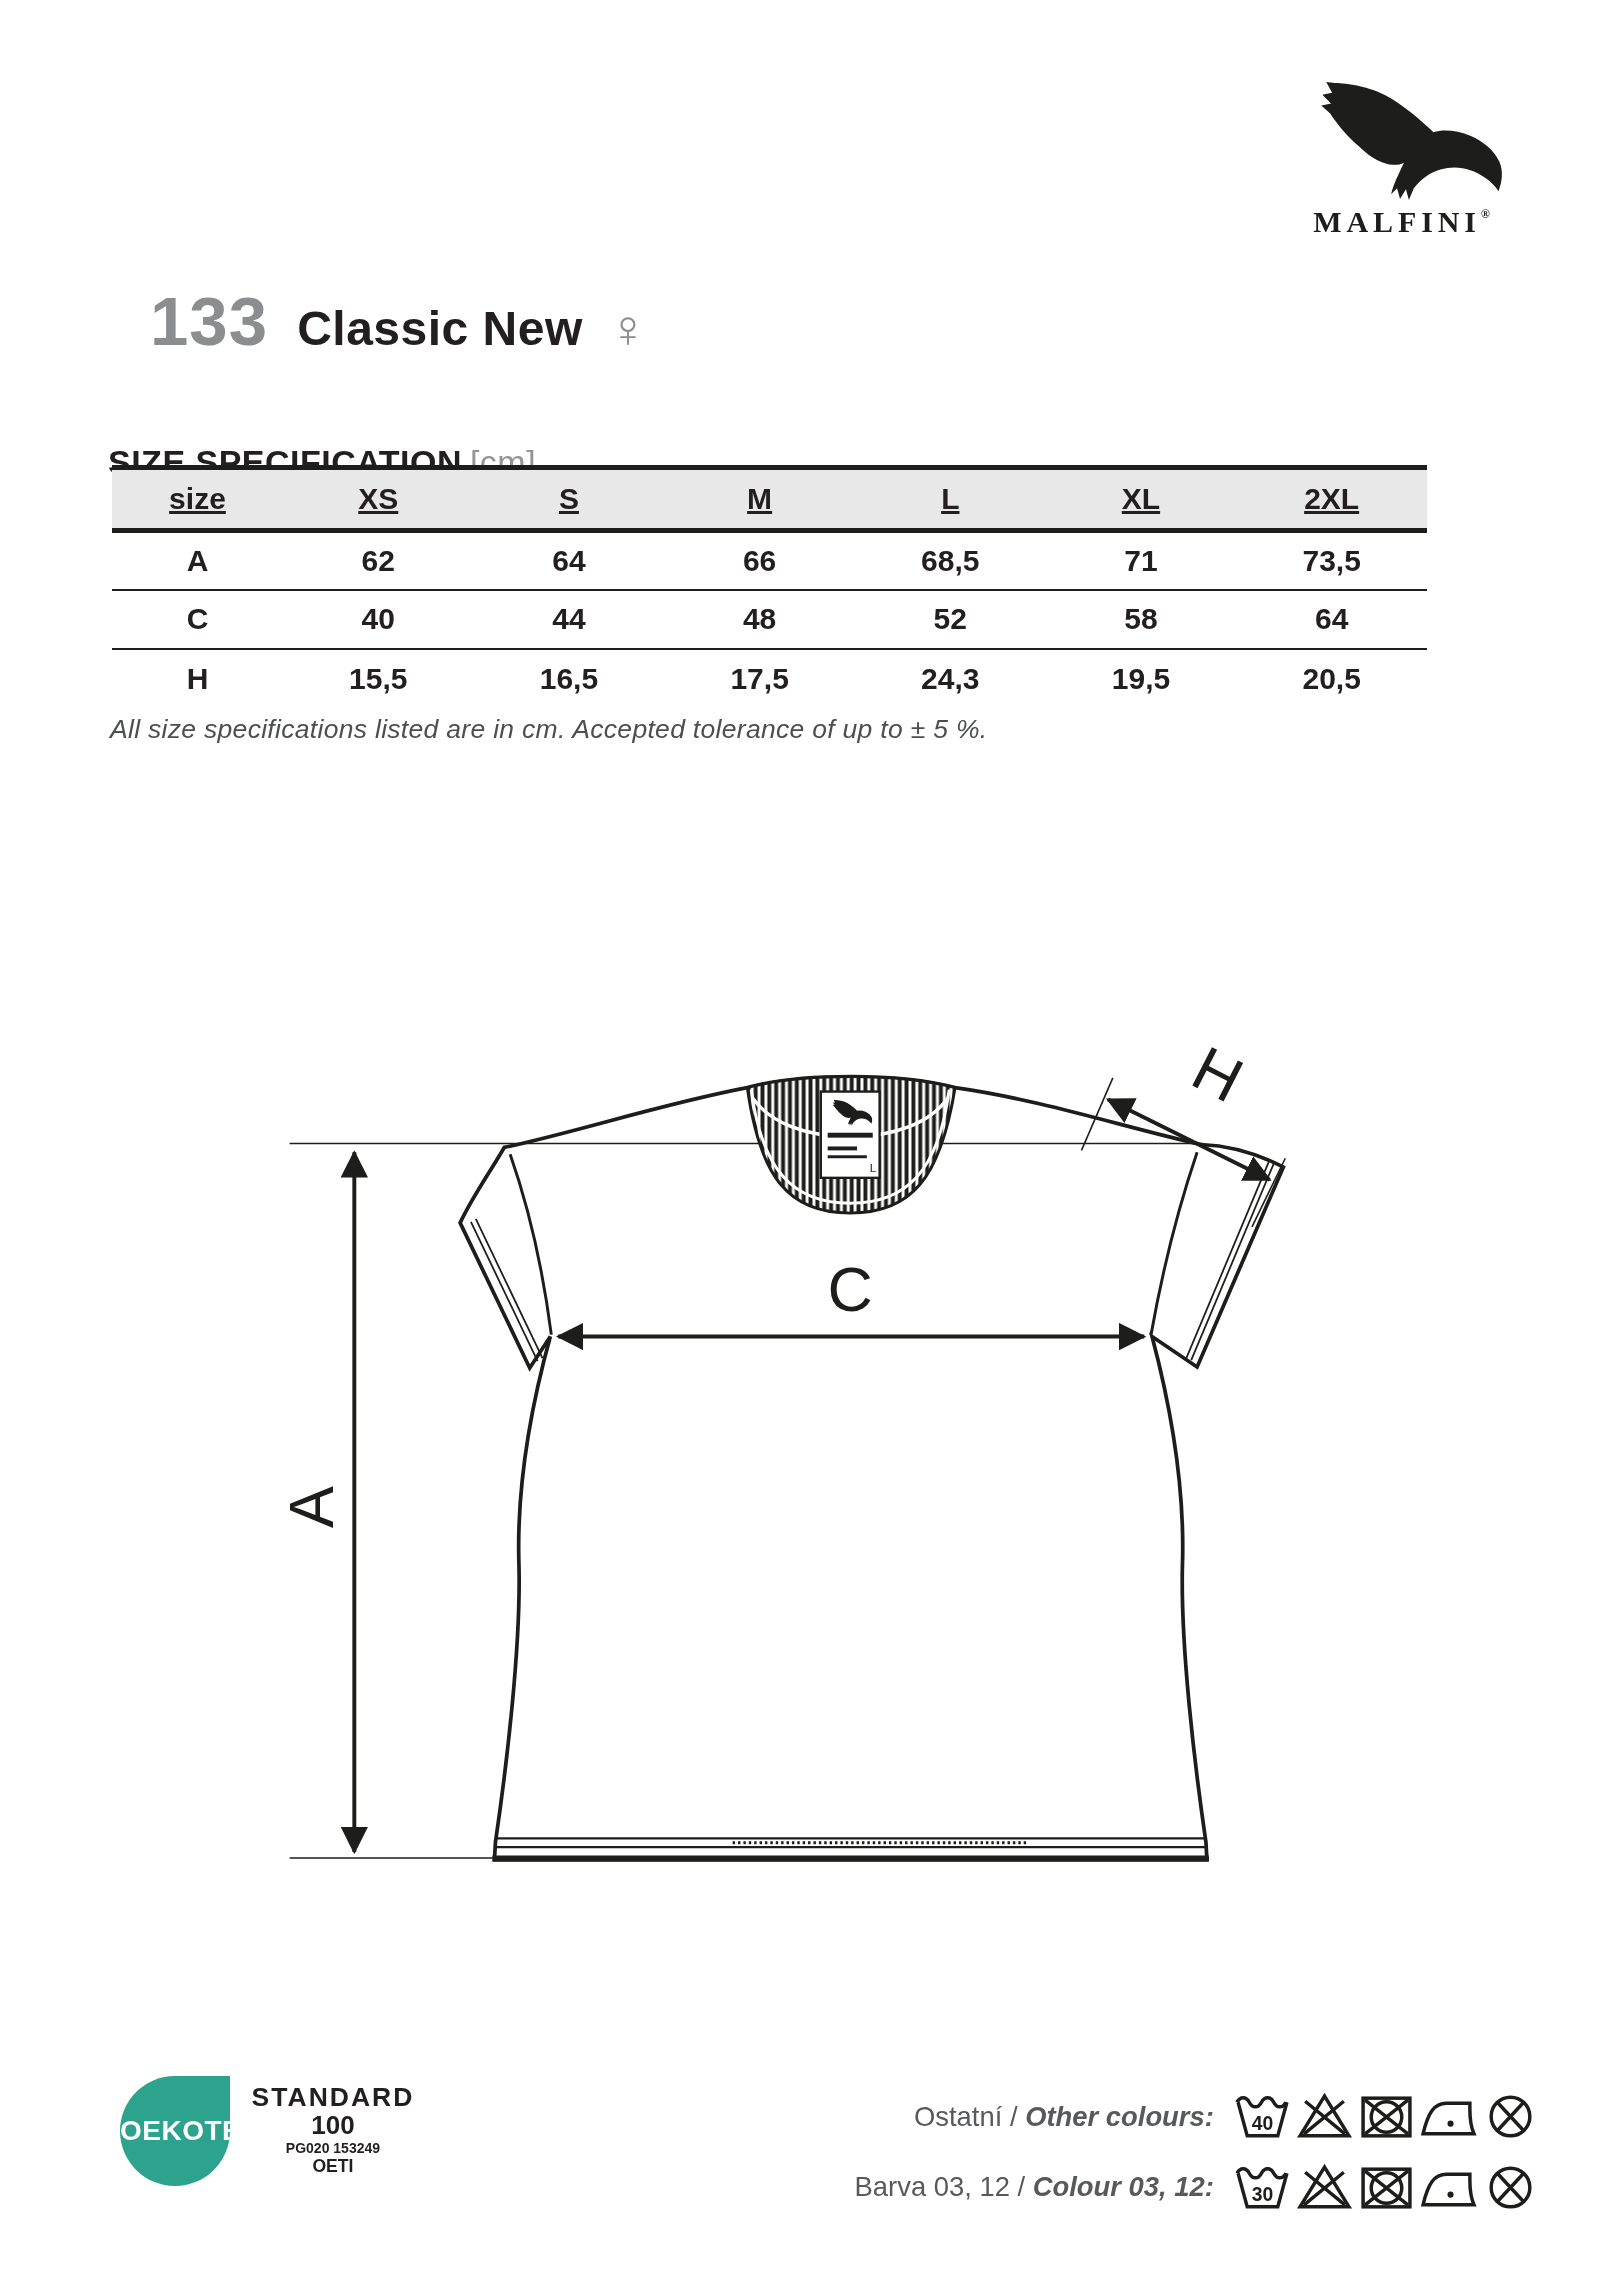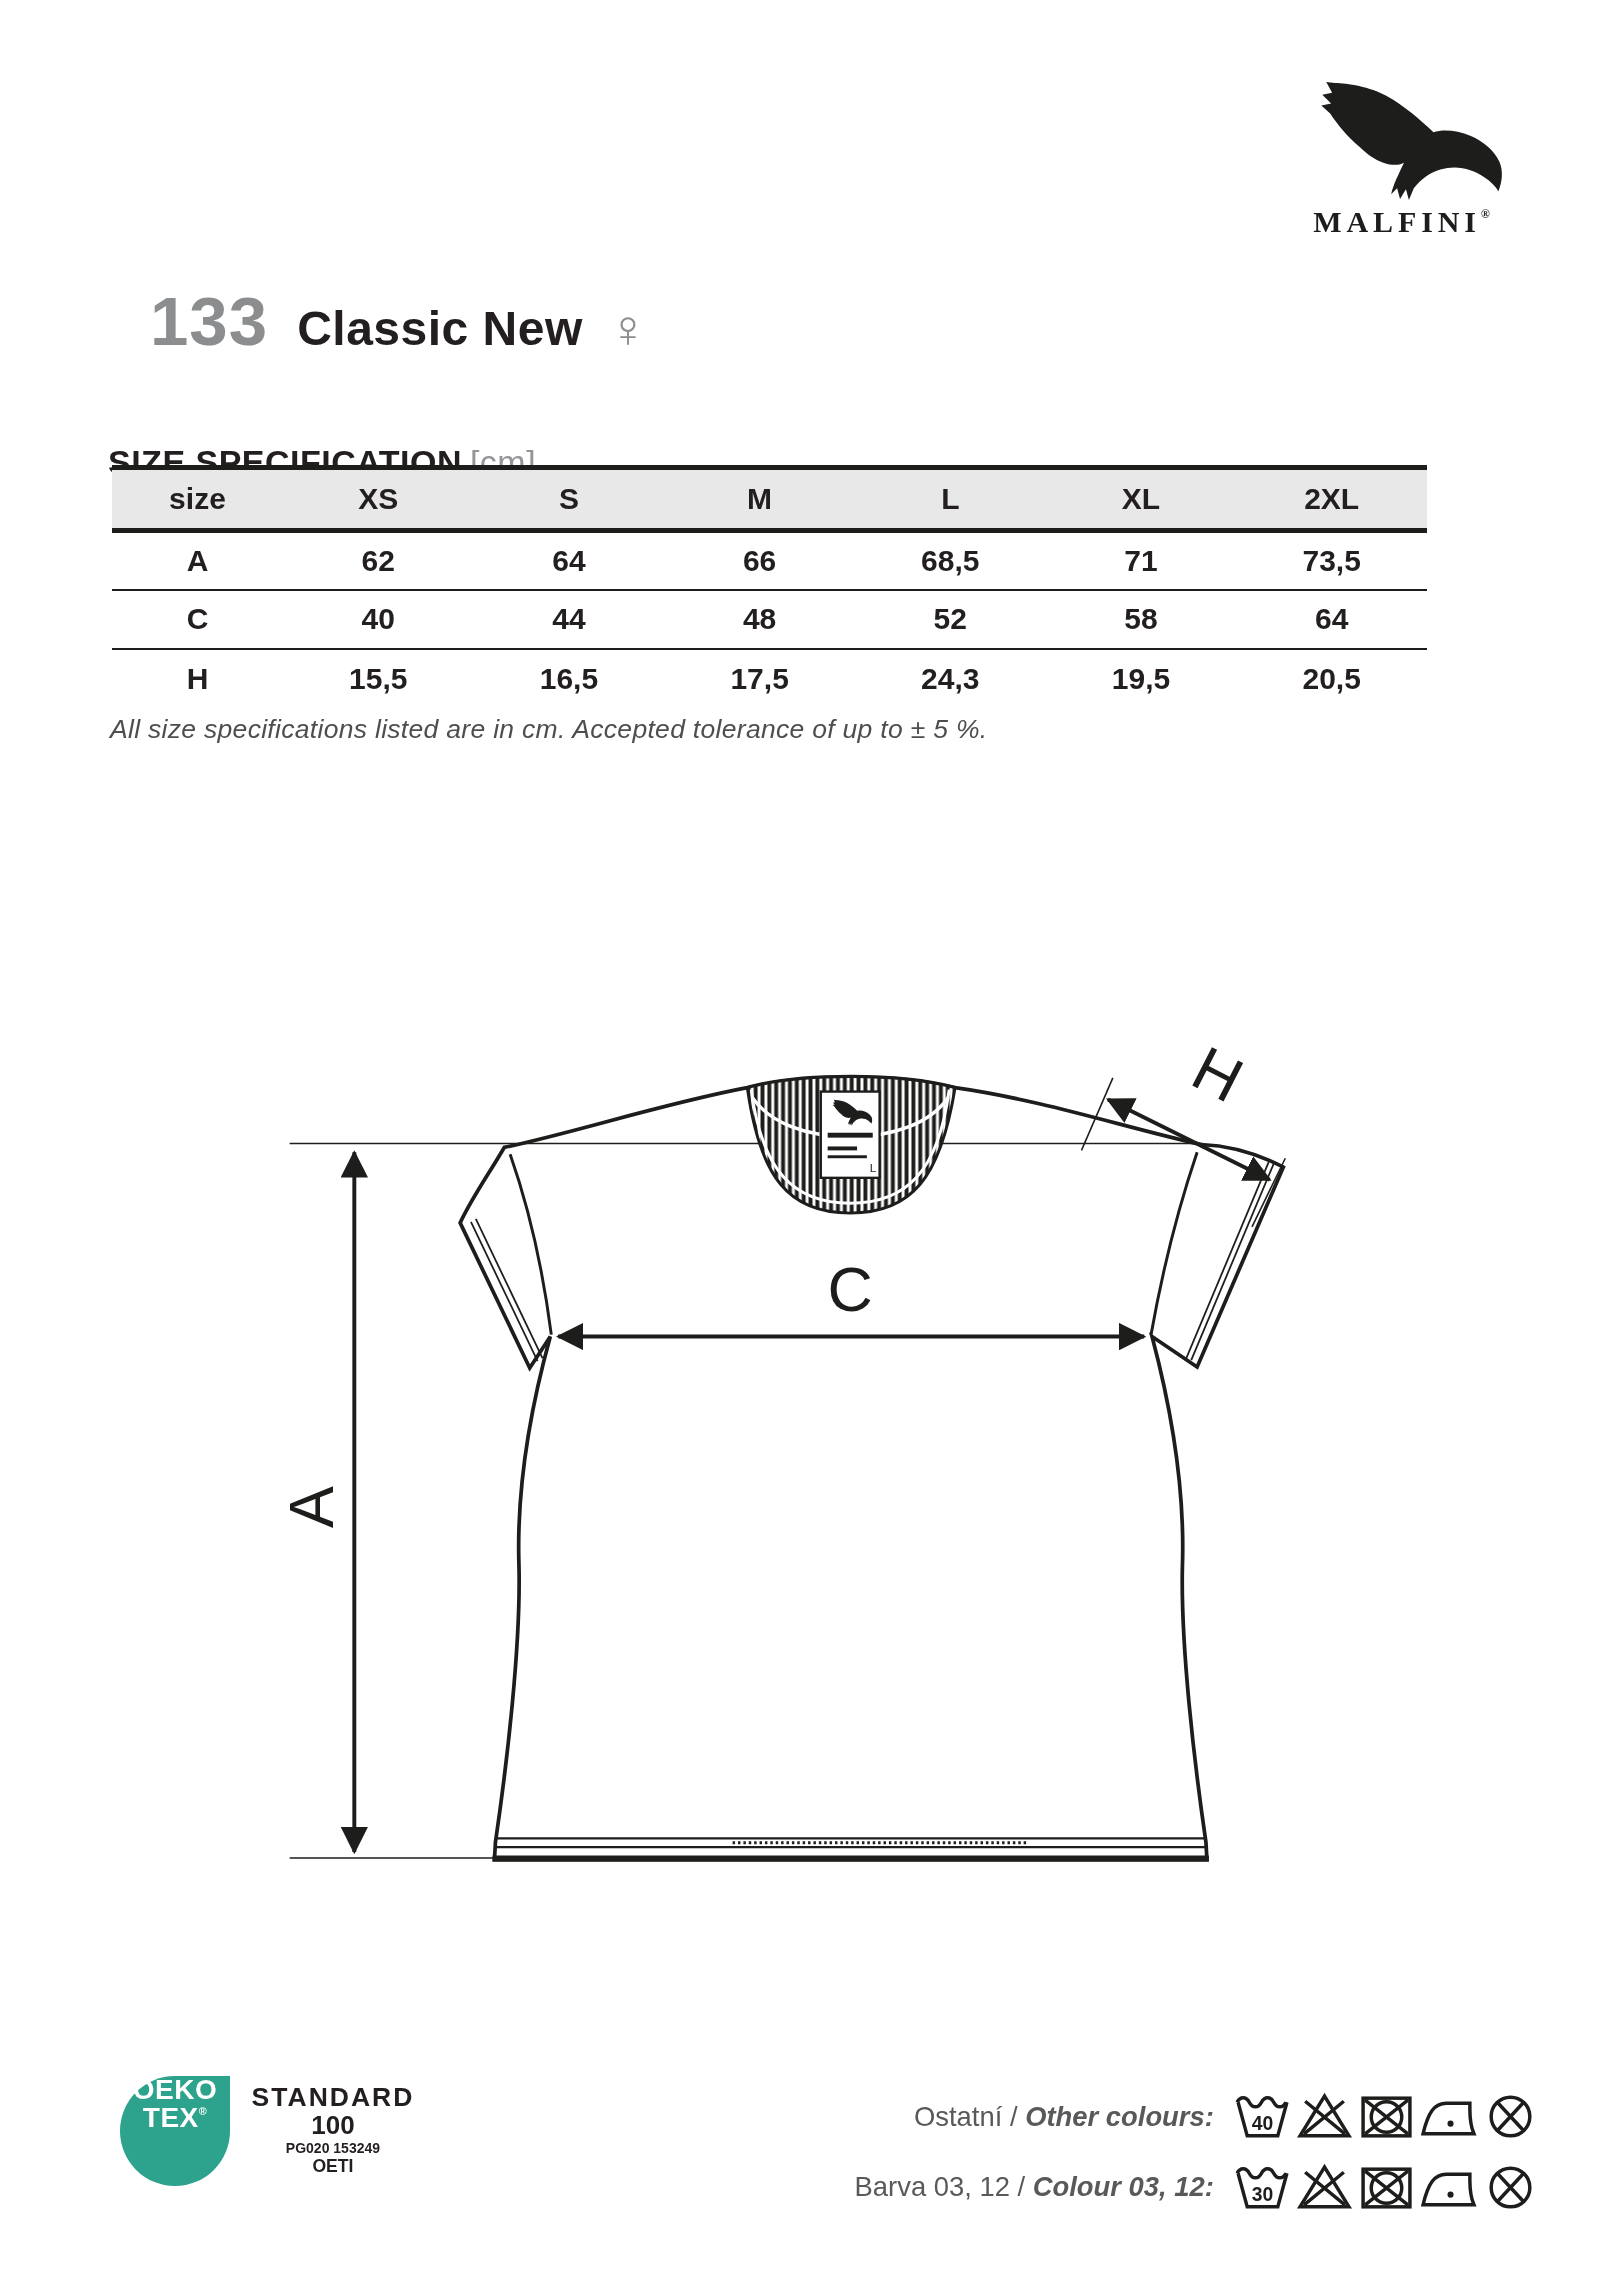--- a/index.html
+++ b/index.html
@@ -32,39 +32,39 @@
   .spec-heading .unit { color:#939598; font-weight:500; margin-left:7.8px; }
 
   
   .size-table-wrap { left:112px; top:465px; width:1315px; }
   table.size-table { width:100%; border-collapse:collapse; table-layout:fixed; }
   table.size-table col.c-label { width:13%; }
   .size-table thead tr { background:#e8e8e9; }
   .size-table th, .size-table td {
     text-align:center; font-size:30px; padding:0; height:63px; vertical-align:middle;
   }
-  .size-table thead th { font-weight:700; border-top:5.9px solid #1d1d1b; border-bottom:5.9px solid #1d1d1b; }
+  .size-table thead th { font-weight:700; border-top:5.9px solid #1d1d1b; border-bottom:5.9px solid #1d1d1b;text-decoration:underline; }
   .size-table tbody td { font-weight:700; height:59px; }
   .size-table tbody tr.sep td { border-bottom:2.9px solid #1d1d1b; }
   .size-table .rowlabel { font-weight:700; }
 
   .tolerance-note {
     left:110px; top:714px; font-size:26.5px; font-style:italic; color:#4d4e50;
     letter-spacing:0.3px;
   }
 
   
   .drawing { left:272px; top:1017px; }
 
   
   .oeko-block { left:120px; top:2076px; display:flex; align-items:flex-start; }
   .oeko-drop {
     width:110px; height:110px; background:#2da28c;
     border-radius:55% 0 55% 55%;
-    display:flex; flex-direction:column; align-items:center; justify-content:flex-start;
+    display:flex; flex-direction:row; align-items:center; justify-content:space-between;
     color:#ffffff;
   }
   .oeko-drop .l1 { font-size:28px; font-weight:700; letter-spacing:0.5px; line-height:1.0; }
   .oeko-drop .l2 { font-size:28px; font-weight:700; letter-spacing:0.5px; line-height:1.0; }
   .oeko-drop sup { font-size:10.8px; vertical-align:11.8px; }
   .oeko-text { margin-left:21.6px; text-align:center; padding-top:7.8px; }
   .oeko-text .std1 { font-size:26.5px; font-weight:700; letter-spacing:2px; line-height:1.05; }
   .oeko-text .std2 { font-size:26px; font-weight:700; line-height:1.05; }
   .oeko-text .code { font-size:14px; font-weight:600; margin-top:1px; line-height:1.15; }
   .oeko-text .inst { font-size:17.6px; font-weight:700; line-height:1.2; }

